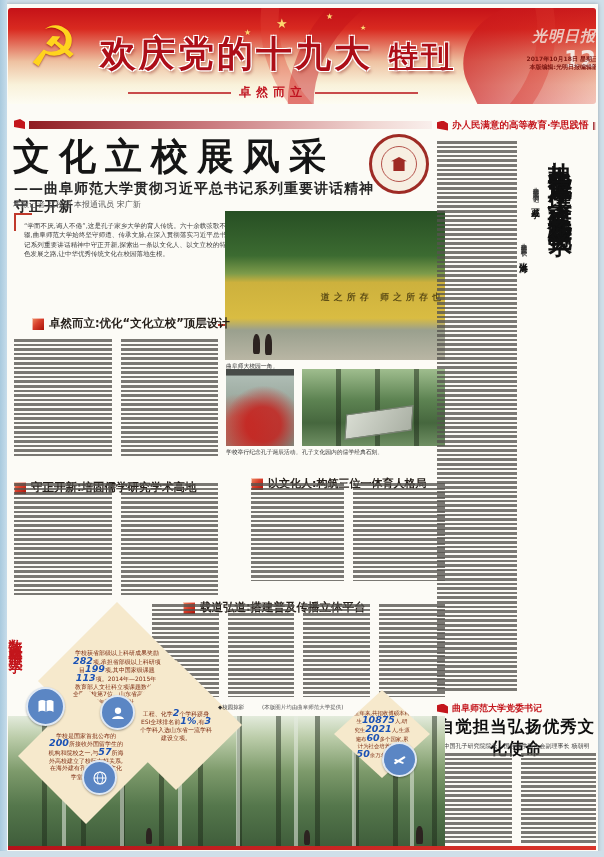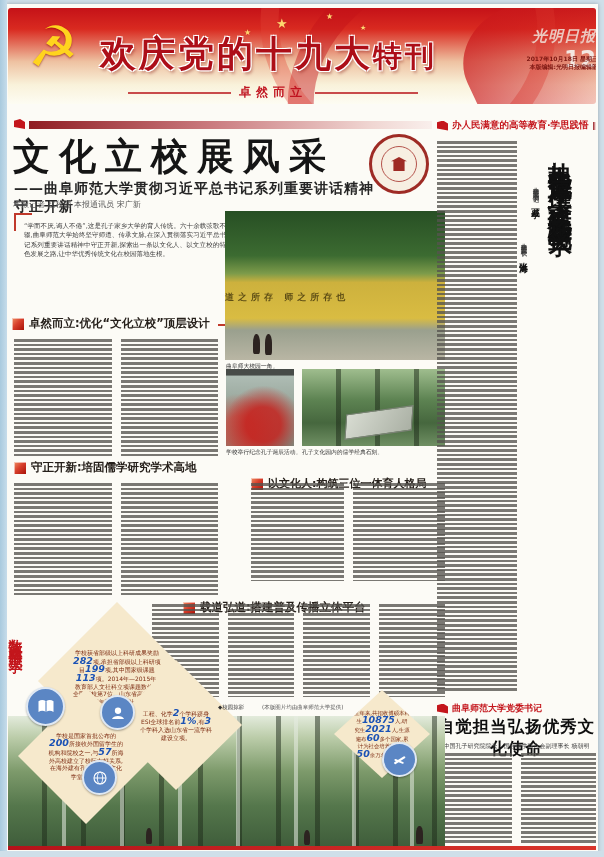--- a/index.html
+++ b/index.html
@@ -14,21 +14,21 @@
   .ribbon1{position:absolute;right:-60px;top:-70px;width:320px;height:230px;border-radius:50%;
     border:26px solid rgba(196,18,24,.45);transform:rotate(-18deg);}
   .ribbon2{position:absolute;right:40px;top:-120px;width:260px;height:240px;border-radius:50%;
     border:18px solid rgba(226,70,55,.35);transform:rotate(14deg);}
   .ribbon3{position:absolute;right:-20px;top:-10px;width:150px;height:130px;border-radius:40%;
     background:linear-gradient(115deg,rgba(200,20,25,.75),rgba(235,90,60,.15));transform:rotate(-25deg);}
   .emblem{position:absolute;left:20px;top:6px;font-size:56px;color:#ffd41e;text-shadow:0 1px 2px rgba(120,10,10,.6);}
   .banner-title{position:absolute;left:92px;top:22px;font-family:"DejaVu Serif","Liberation Serif",serif;
     font-weight:bold;color:#ad0e18;font-size:36px;letter-spacing:3px;
     text-shadow:-1px -1px 0 #fff,1px -1px 0 #fff,-1px 1px 0 #fff,1px 1px 0 #fff,2px 3px 3px rgba(120,0,0,.35);}
-  .banner-title .t2{font-size:29px;margin-left:0;}
+  .banner-title .t2{font-size:29px;margin-left:16px;text-decoration:underline;}
   .banner-sub{position:absolute;left:120px;top:76px;width:290px;display:flex;align-items:center;gap:8px;
     color:#c01420;font-weight:bold;font-size:12px;letter-spacing:5px;}
   .banner-sub .line{flex:1;height:2px;background:#c84a4a;}
   .star{position:absolute;color:#ffd76e;text-shadow:0 0 2px #b33;}
   .masthead{position:absolute;left:492px;top:18px;width:96px;text-align:right;color:#ecc9c0;}
   .masthead .mh-name{font-style:italic;font-weight:bold;font-size:15px;letter-spacing:1px;}
   .masthead .mh-page{font-size:23px;font-weight:bold;color:#f3e8e2;margin-left:5px;}
   .mast-lines{position:absolute;left:478px;top:47px;width:112px;text-align:right;
     font-size:6px;line-height:8px;color:#7d1712;font-weight:bold;}
 
@@ -60,21 +60,21 @@
 
   
   .greek{background-image:repeating-linear-gradient(180deg,#55534e 0px,#55534e 2.6px,rgba(0,0,0,0) 2.6px,rgba(0,0,0,0) 4.6px);opacity:.78;}
   .cols{display:flex;gap:9px;}
   .cols>div{flex:1;}
 
   
   .photo{overflow:hidden;position:absolute;}
   .caption{font-size:5.8px;color:#333;}
   .photo-main{background:linear-gradient(180deg,#274f24 0%,#3c6b31 30%,#7d9b4a 42%,#cdb13d 48%,#d9bc42 72%,#9aa08e 80%,#b9b6a4 100%);}
-  .wall-text{position:absolute;left:0;right:0;top:54%;text-align:left;font-size:9px;color:#4a3c0e;font-weight:bold;letter-spacing:4px;opacity:.85;}
+  .wall-text{position:absolute;left:0;right:0;top:54%;text-align:right;font-size:9px;color:#4a3c0e;font-weight:bold;letter-spacing:4px;opacity:.85;}
   .person{position:absolute;background:#2c2320;border-radius:45% 45% 20% 20%;}
   .photo-fest{background:linear-gradient(180deg,#474b48 0%,#474b48 8%,#aebcb4 9%,#93a195 55%,#7b8c7f 100%);}
   .fest-red{position:absolute;inset:0;background:radial-gradient(circle at 55% 72%,rgba(198,34,30,.85) 0 26%,rgba(198,34,30,0) 58%),radial-gradient(circle at 20% 80%,rgba(215,60,50,.6) 0 18%,rgba(215,60,50,0) 45%);}
   .photo-stone{background:linear-gradient(180deg,#9fbd8e 0%,#5d8352 40%,#46673e 70%,#6f8f63 100%);}
   .stone{position:absolute;left:30%;bottom:14%;width:46%;height:30%;background:linear-gradient(120deg,#d8dcd2,#aab0a4);transform:rotate(-8deg) skewX(-12deg);border:1px solid #7d8378;}
   .trunks{position:absolute;inset:0;background:repeating-linear-gradient(90deg,rgba(30,45,26,0) 0 34px,rgba(28,40,24,.5) 34px 39px);}
   .photo-bottom{background:linear-gradient(180deg,#e3ebdc 0%,#bccdaa 16%,#7d9a6b 42%,#55774c 68%,#3e5c3a 100%);}
   .posts{position:absolute;inset:0;background:repeating-linear-gradient(90deg,rgba(235,240,230,0) 0 54px,rgba(230,236,226,.55) 54px 58px);}
 
   
@@ -162,30 +162,30 @@
     <div class="fest-red"></div>
   </div>
   <div class="abs caption" style="left:226px;top:448px;">学校举行纪念孔子诞辰活动。</div>
 
   <div class="photo photo-stone" style="left:302px;top:369px;width:143px;height:77px;">
     <div class="trunks"></div>
     <div class="stone"></div>
   </div>
   <div class="abs caption" style="left:302px;top:448px;">孔子文化园内的儒学经典石刻。</div>
 
-  <div class="sec-head abs" style="left:12px;top:316px;">
+  <div class="sec-head abs" style="left:32px;top:316px;">
     <span class="cube-icon"></span>
     <span class="stext">卓然而立:优化“文化立校”顶层设计</span>
   </div>
   <div class="cols abs" style="left:14px;top:339px;width:204px;height:117px;">
     <div class="greek"></div>
     <div class="greek"></div>
   </div>
 
-  <div class="sec-head abs" style="left:14px;top:460px;">
+  <div class="sec-head abs" style="left:14px;top:480px;">
     <span class="cube-icon"></span>
     <span class="stext">守正开新:培固儒学研究学术高地</span>
   </div>
   <div class="cols abs" style="left:14px;top:483px;width:204px;height:112px;">
     <div class="greek"></div>
     <div class="greek"></div>
   </div>
 
   <div class="sec-head abs" style="left:251px;top:460px;margin-top:16px;">
     <span class="cube-icon"></span>

